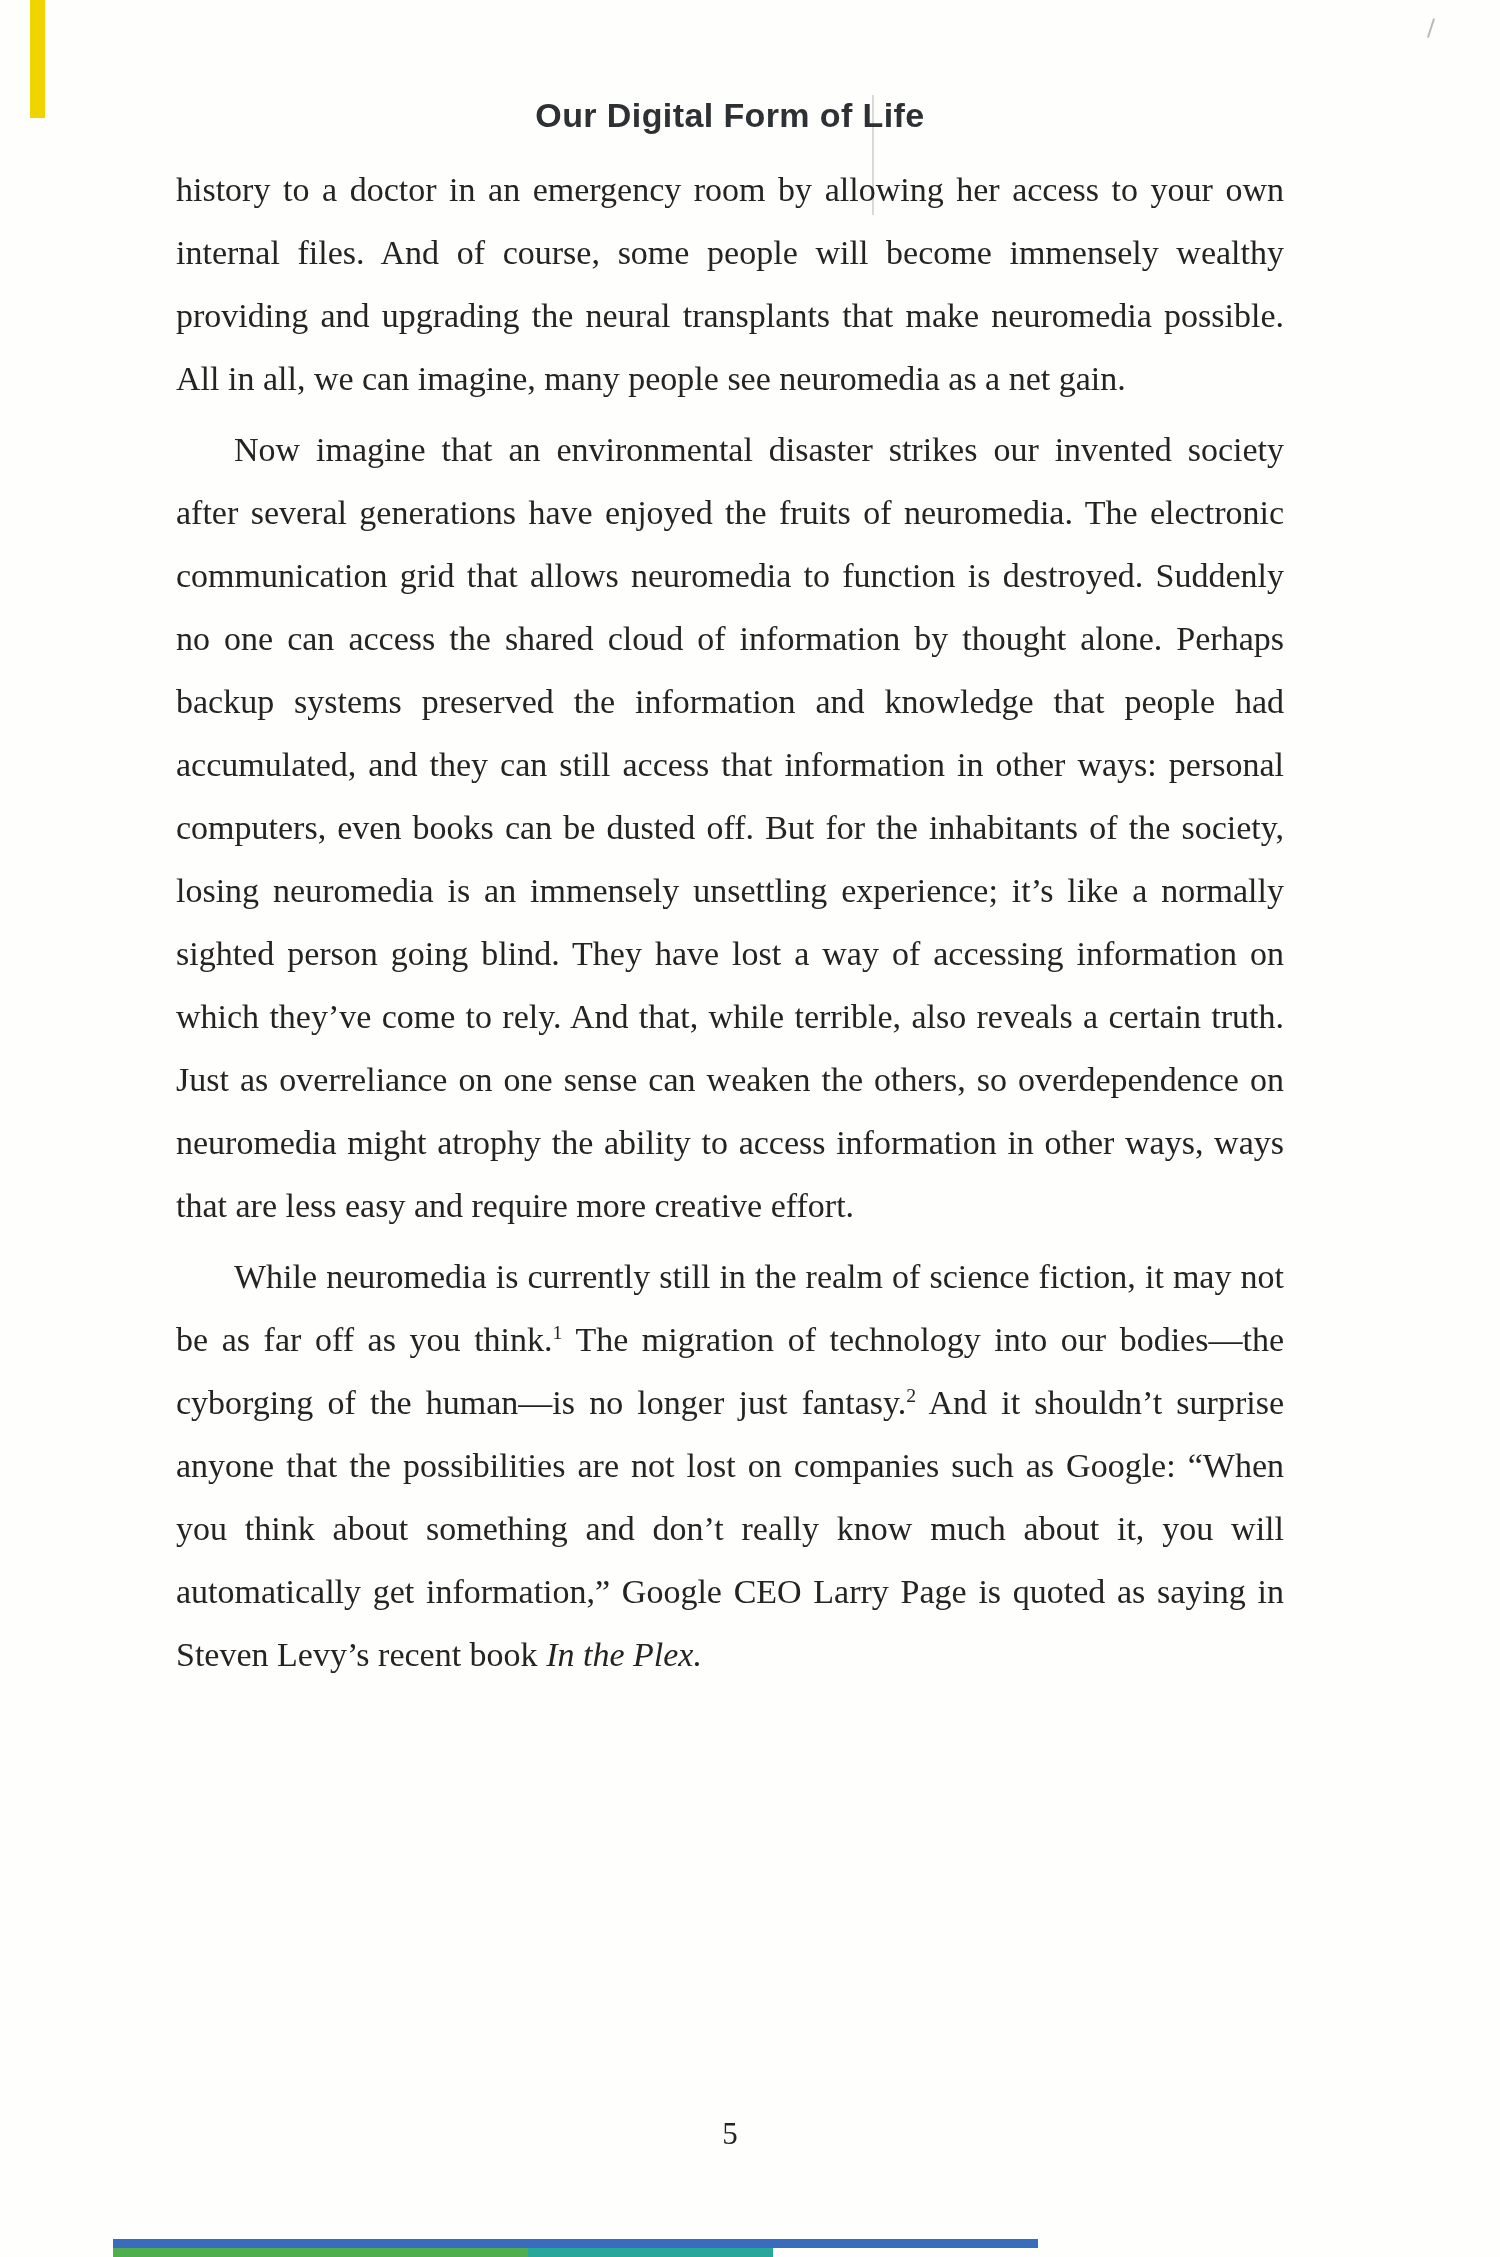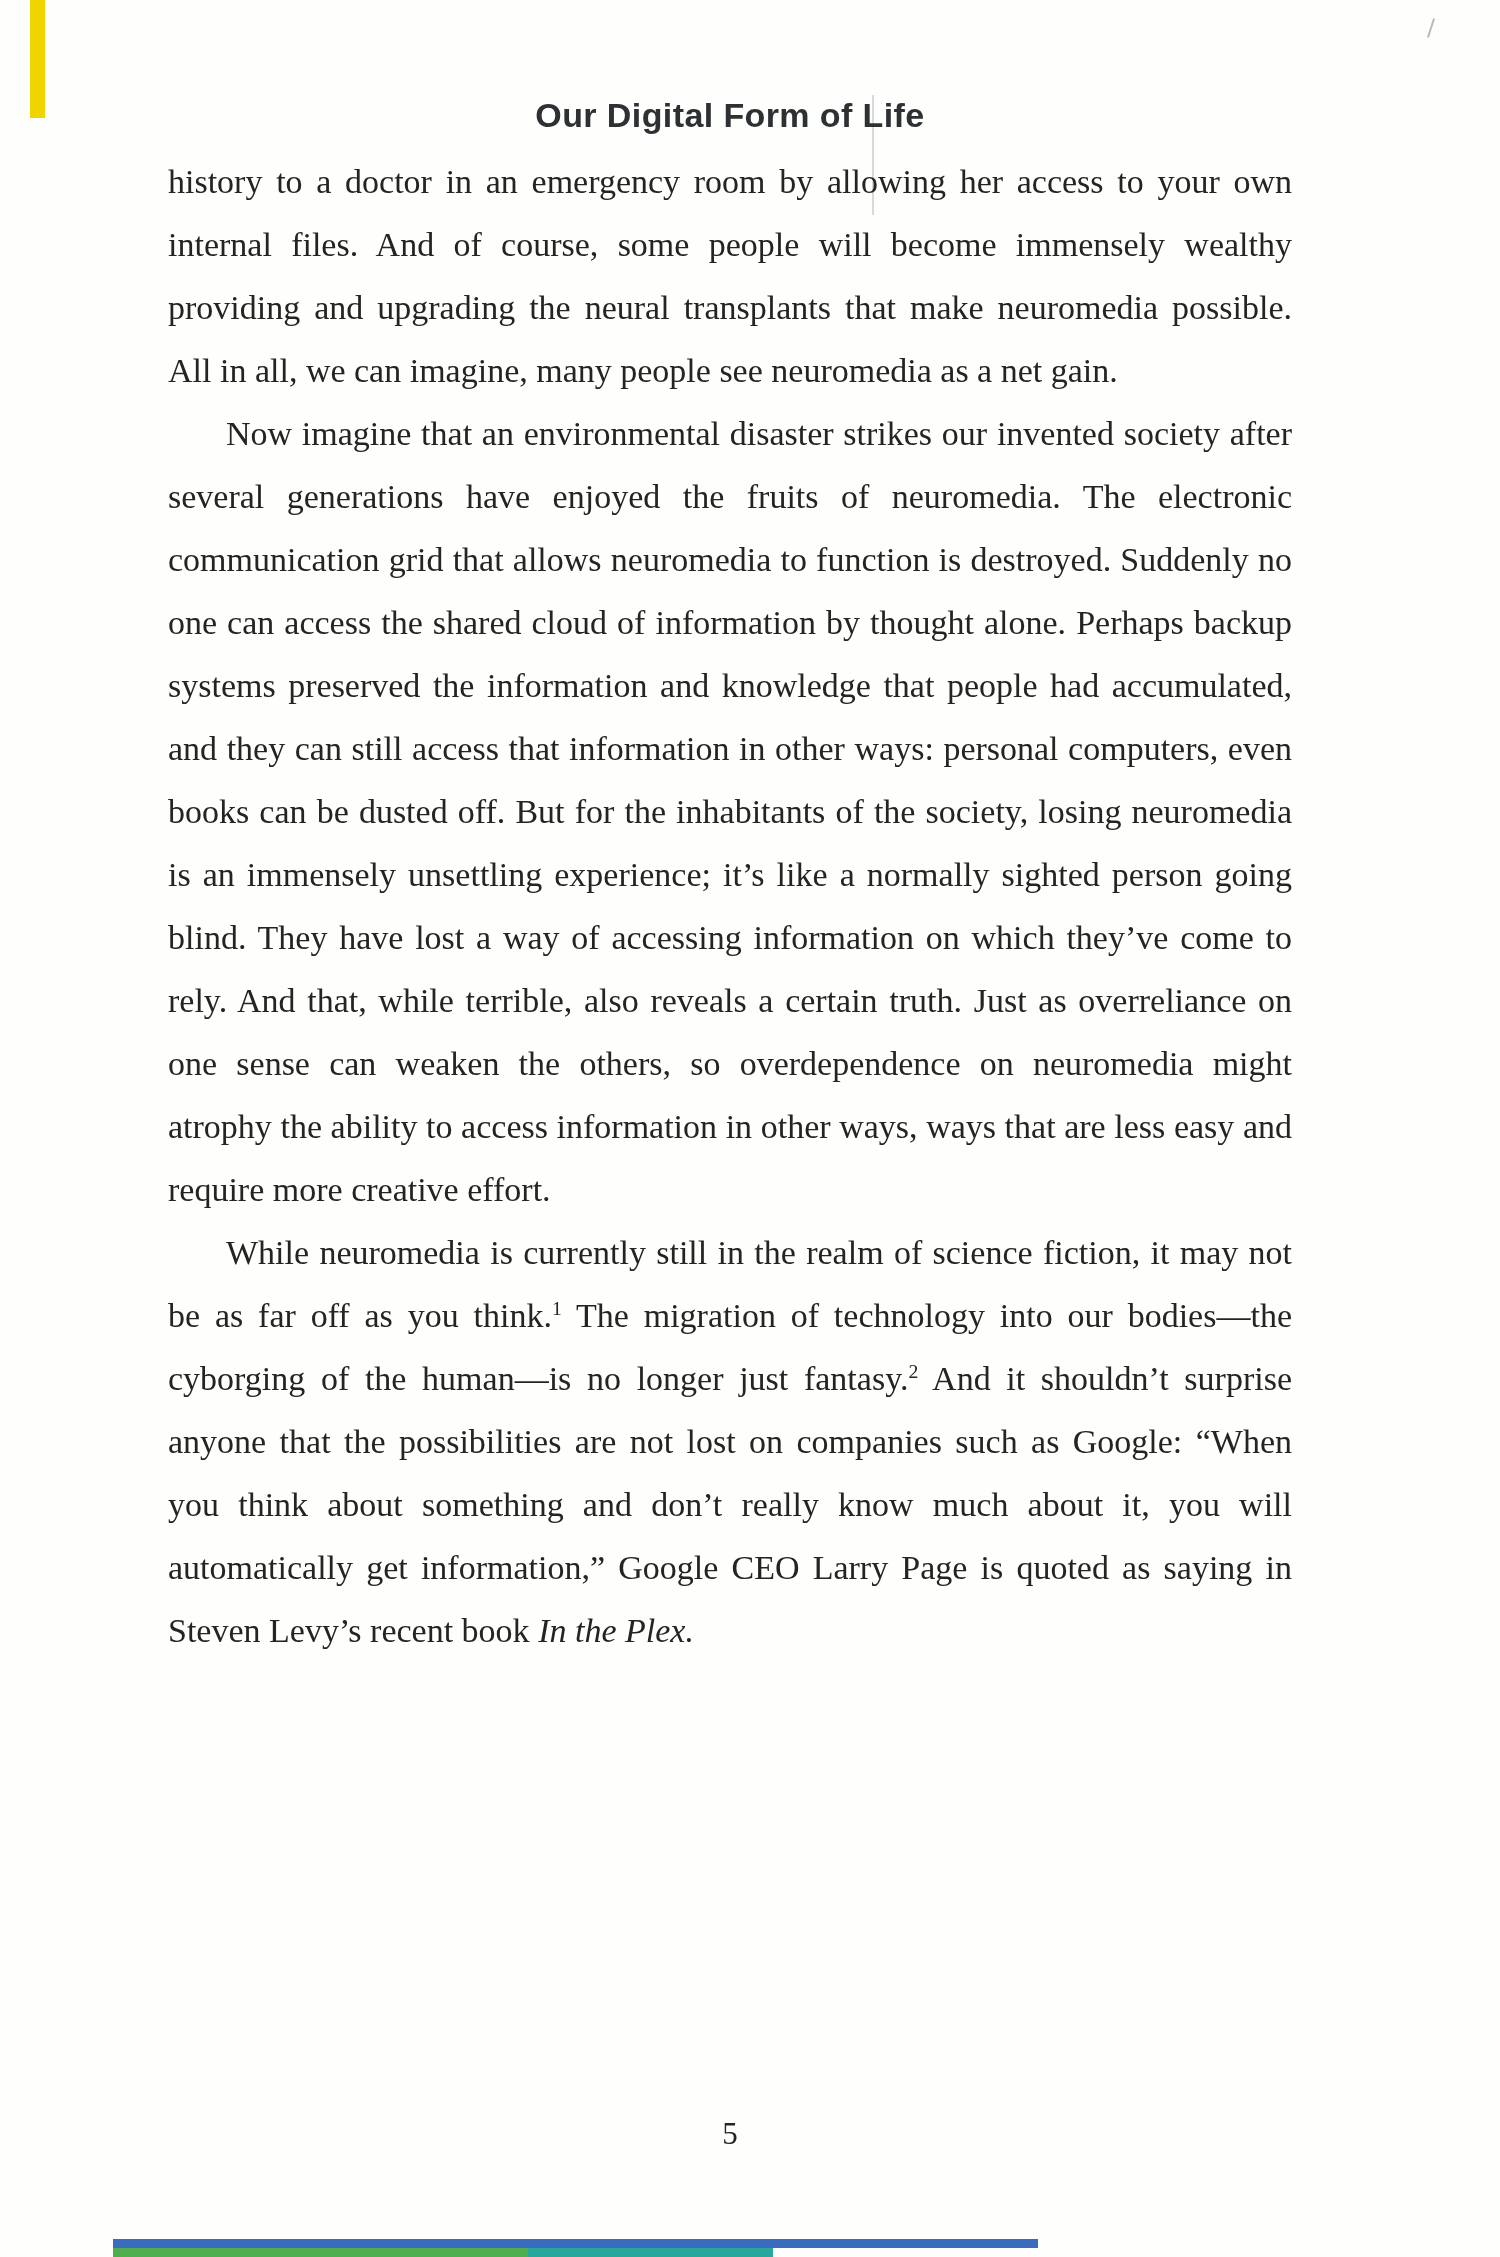--- a/index.html
+++ b/index.html
@@ -27,21 +27,21 @@
     position: absolute;
     top: 150px;
     left: 168px;
     width: 1124px;
     font-family: "Liberation Serif", serif;
     font-size: 34px;
     line-height: 63px;
     color: #262420;
     text-align: justify;
   }
-  .body-text p { margin: 0; }
+  .body-text p { margin: 8px; }
   .body-text p.indent { text-indent: 58px; }
   .body-text sup {
     font-size: 58%;
     vertical-align: super;
     line-height: 0;
   }
   .body-text em { font-style: italic; font-family: Liberation Serif, serif; }
   .page-number {
     position: absolute;
     top: 2116px;

